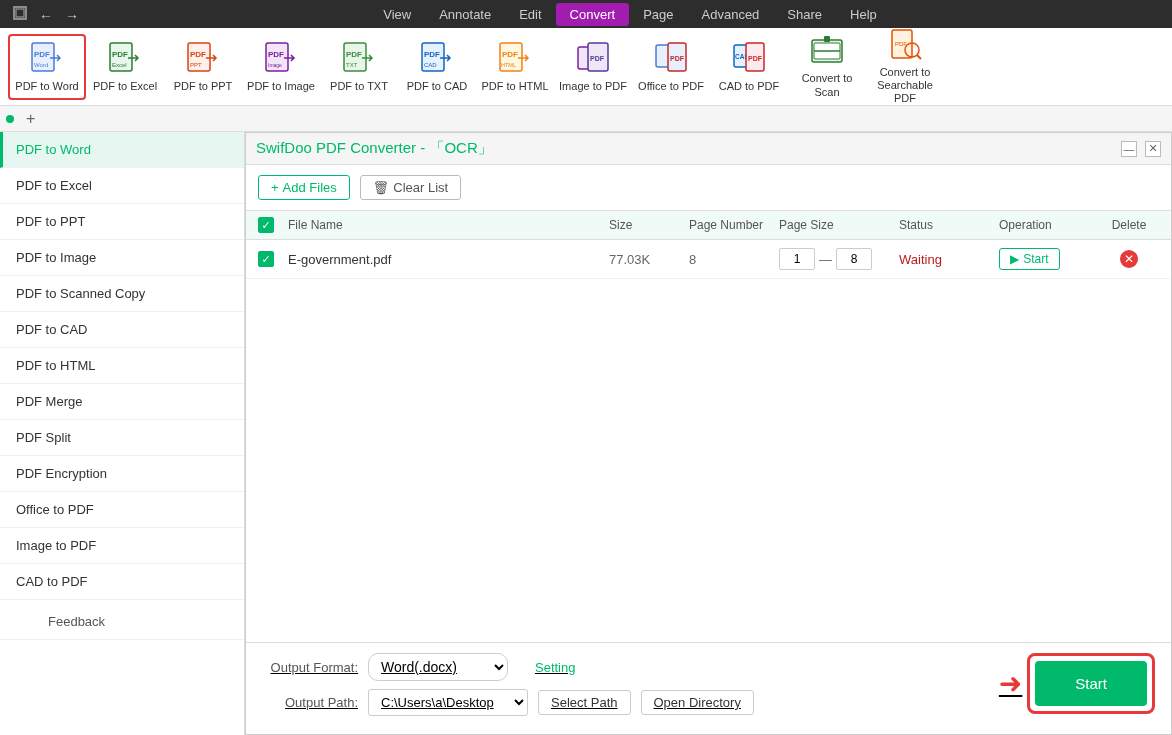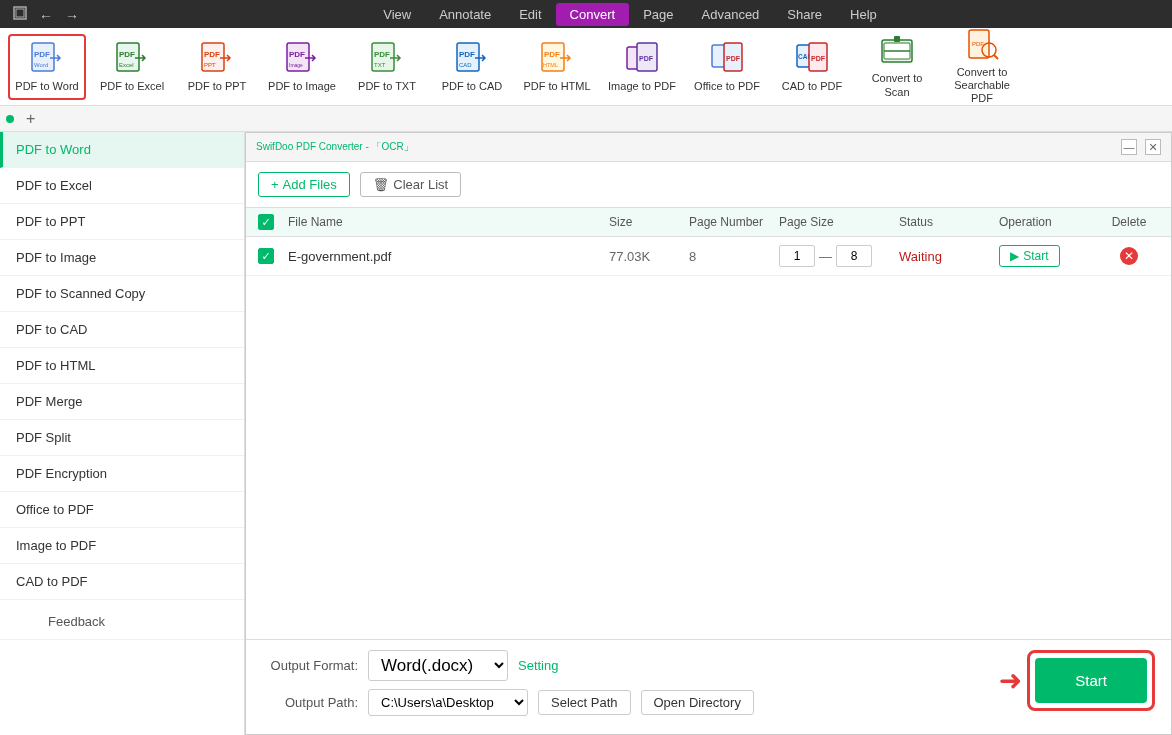--- a/index.html
+++ b/index.html
@@ -46,21 +46,21 @@
       border-radius: 3px;
     }
 
     
     .toolbar {
       background: #fff;
       border-bottom: 1px solid #ddd;
       padding: 4px 8px;
       display: flex;
       align-items: center;
-      gap: 7px;
+      gap: 0;
       height: 78px;
     }
     .tool-btn {
       display: flex;
       flex-direction: column;
       align-items: center;
       justify-content: center;
       width: 78px;
       height: 66px;
       border: none;
@@ -119,21 +119,21 @@
       flex-direction: column;
     }
     .dialog-titlebar {
       background: #f5f5f5;
       border-bottom: 1px solid #ddd;
       padding: 6px 10px;
       display: flex;
       align-items: center;
       justify-content: space-between;
     }
-    .dialog-title { font-size: 10px; color: #333; }
+    .dialog-title { font-size: 15px; color: #333; }
     .dialog-title span { color: #00b96b; }
     .dialog-controls { display: flex; gap: 8px; }
     .dialog-ctrl-btn {
       width: 16px; height: 16px;
       border: 1px solid #bbb;
       background: #fff;
       cursor: pointer;
       font-size: 11px;
       display: flex; align-items: center; justify-content: center;
       color: #666;
@@ -295,31 +295,32 @@
     }
     .output-label {
       font-size: 13px;
       color: #555;
       width: 100px;
       text-align: right;
     }
     .output-select {
       border: 1px solid #ccc;
       padding: 4px 8px;
-      font-size: 17px;
-      border-radius: 3px;
+      font-size: 14px;
+      border-radius: 10px;
       background: #fff;
       cursor: pointer;
       width: 140px;
     }
     .setting-link {
       color: #00b96b;
       cursor: pointer;
       font-size: 13px;
       text-decoration: none;
+      margin-left: 17px;
     }
     .path-select {
       border: 1px solid #ccc;
       padding: 4px 8px;
       font-size: 13px;
       border-radius: 3px;
       background: #fff;
       cursor: pointer;
       width: 160px;
     }
@@ -361,20 +362,21 @@
       border: 3px solid #e63939;
       border-radius: 8px;
       pointer-events: none;
     }
 
     .bottom-row {
       display: flex;
       align-items: flex-start;
       gap: 0;
       padding: 0 0 0 0;
+      text-decoration: underline;
     }
     .bottom-left {
       flex: 1;
     }
     .bottom-right {
       display: flex;
       align-items: center;
       padding: 8px 12px 8px 0;
       gap: 8px;
     }

